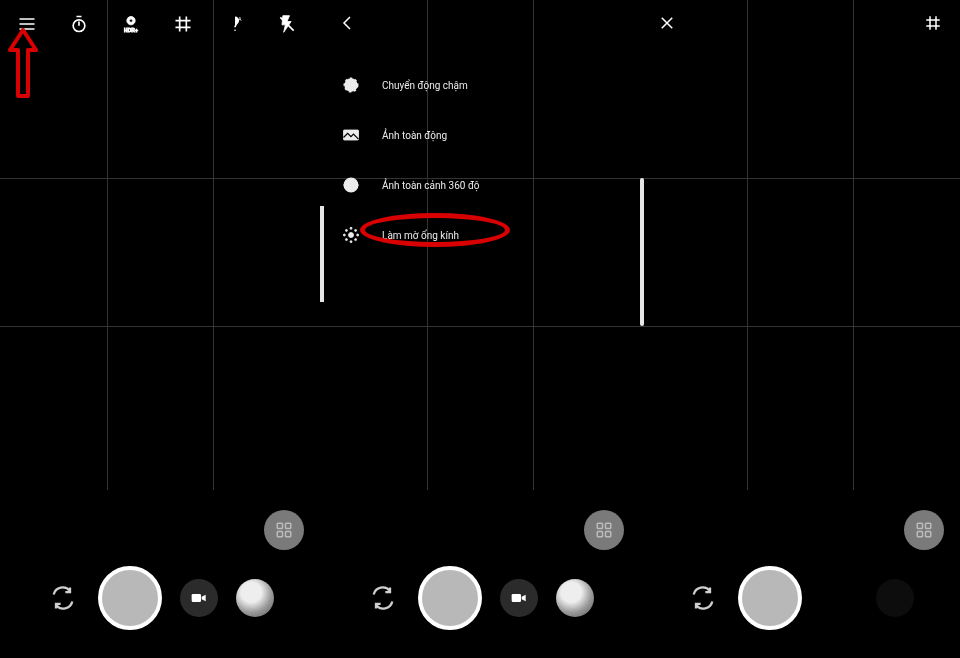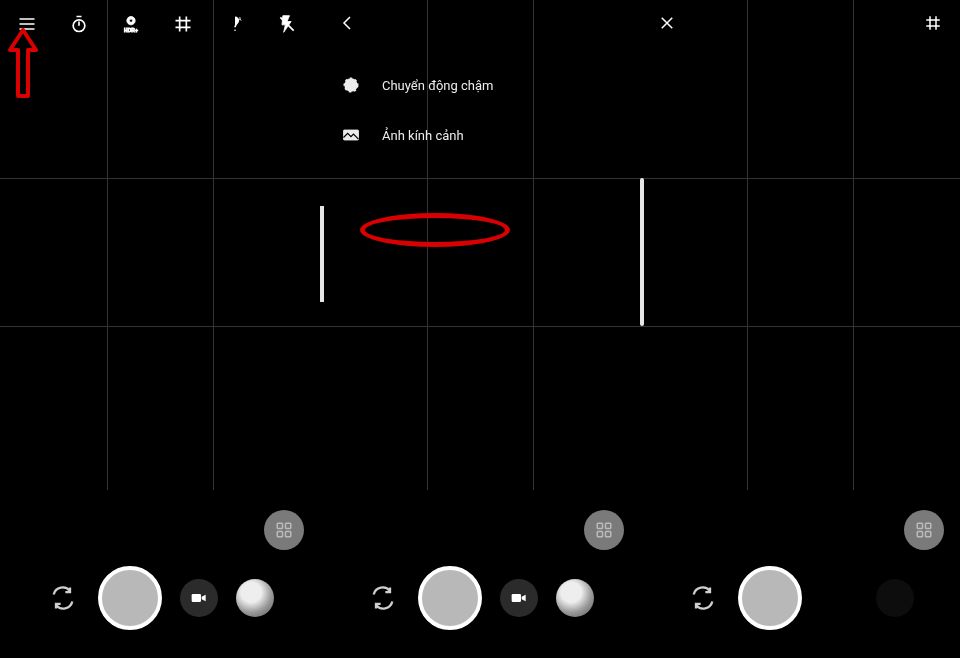--- a/index.html
+++ b/index.html
@@ -41,21 +41,21 @@
   .switchcam svg{ width:28px; height:28px; stroke:#cfcfcf; fill:none; stroke-width:2;}
   .shutter { width:64px; height:64px; border-radius:50%; border:4px solid #fff; background:#b8b8b8; }
   .vidbtn  { width:38px; height:38px; border-radius:50%; background:#2b2b2b; display:flex; align-items:center; justify-content:center;}
   .vidbtn svg{ width:16px; height:12px; fill:#fff;}
   .thumb   { width:38px; height:38px; border-radius:50%; background:#6b6b6b; background-image:radial-gradient(circle at 40% 35%, #eee 0 30%, #999 60%, #555 100%);}
   .thumb.dark { background:#0d0d0d; background-image:none;}
 
   
   .drawer { position:absolute; left:0; top:0; bottom:0; width:100%; background:rgba(0,0,0,0.92); }
   .menu   { position:absolute; left:14px; top:60px; width:300px; }
-  .menu-item { display:flex; align-items:center; gap:20px; padding:14px 10px 14px 6px; color:#ececec; font-size:13px; }
+  .menu-item { display:flex; align-items:center; gap:20px; padding:14px 10px 14px 6px; color:#ececec; font-size:10px; }
   .menu-item .mi-icon { width:22px; height:22px; display:flex; align-items:center; justify-content:center; }
   .menu-item .mi-icon svg { width:20px; height:20px; stroke:#ececec; fill:#ececec; }
   .menu-sep { position:absolute; left:0; top:206px; width:4px; height:96px; background:#fff; opacity:.9;}
   .red-oval { position:absolute; left:40px; top:213px; width:150px; height:34px; border:5px solid #d80000; border-radius:50%/50%; pointer-events:none;}
 
   
   .red-arrow { position:absolute; left:8px; top:28px; width:30px; height:76px; pointer-events:none; }
   .red-arrow svg { width:100%; height:100%; }
 
   
@@ -170,21 +170,48 @@
         </span>
         <span>Chuyển động chậm</span>
       </div>
       <div class="menu-item">
         <span class="mi-icon">
           <svg viewBox="0 0 24 24">
               <rect x="3" y="6" width="18" height="12" rx="1" fill="#ececec"></rect>
               <path d="M3 15l5-5 4 4 3-3 6 6" stroke="#000" stroke-width="1.5" fill="none"></path>
             </svg>
         </span>
-        <span>Ảnh kính cảnh</span>
+        <span>Ảnh toàn động</span>
+      </div>
+      <div class="menu-item">
+        <span class="mi-icon">
+          <svg viewBox="0 0 24 24" fill="none" stroke="#ececec" stroke-width="2">
+              <circle cx="12" cy="12" r="8"></circle>
+              <ellipse cx="12" cy="12" rx="8" ry="3"></ellipse>
+            </svg>
+        </span>
+        <span>Ảnh toàn cảnh 360 độ</span>
+      </div>
+      <div class="menu-item">
+        <span class="mi-icon">
+          <svg viewBox="0 0 24 24">
+              <circle cx="12" cy="12" r="3" fill="#ececec"></circle>
+              <g fill="#ececec">
+                <circle cx="12" cy="4" r="1.2"></circle>
+                <circle cx="12" cy="20" r="1.2"></circle>
+                <circle cx="4" cy="12" r="1.2"></circle>
+                <circle cx="20" cy="12" r="1.2"></circle>
+                <circle cx="6.5" cy="6.5" r="1.2"></circle>
+                <circle cx="17.5" cy="6.5" r="1.2"></circle>
+                <circle cx="6.5" cy="17.5" r="1.2"></circle>
+                <circle cx="17.5" cy="17.5" r="1.2"></circle>
+              </g>
+            </svg>
+        </span>
+        <span>Làm mờ ống kính</span>
       </div>
     </div>
     <div class="menu-sep"></div>
     <div class="red-oval"></div>
   </div>
 
   <div class="bottom">
     <div class="modebtn">
       <svg viewBox="0 0 24 24">
           <rect x="3" y="3" width="7" height="7" rx="1"></rect>

